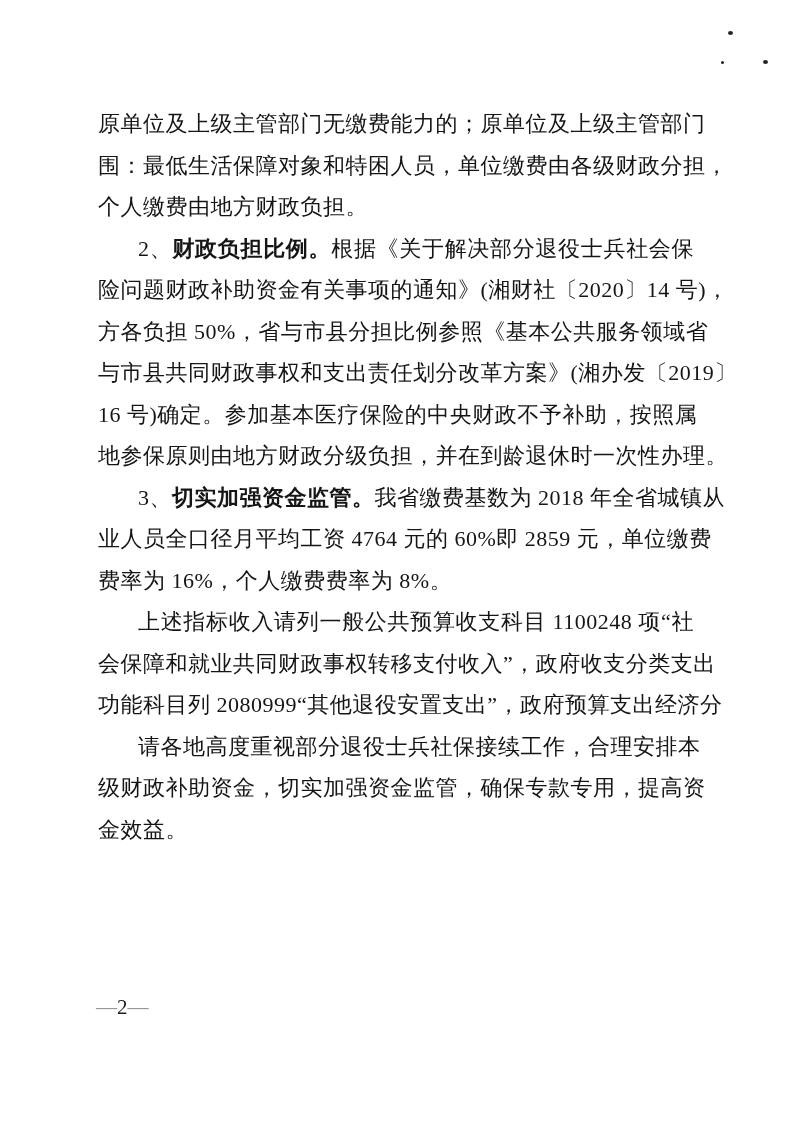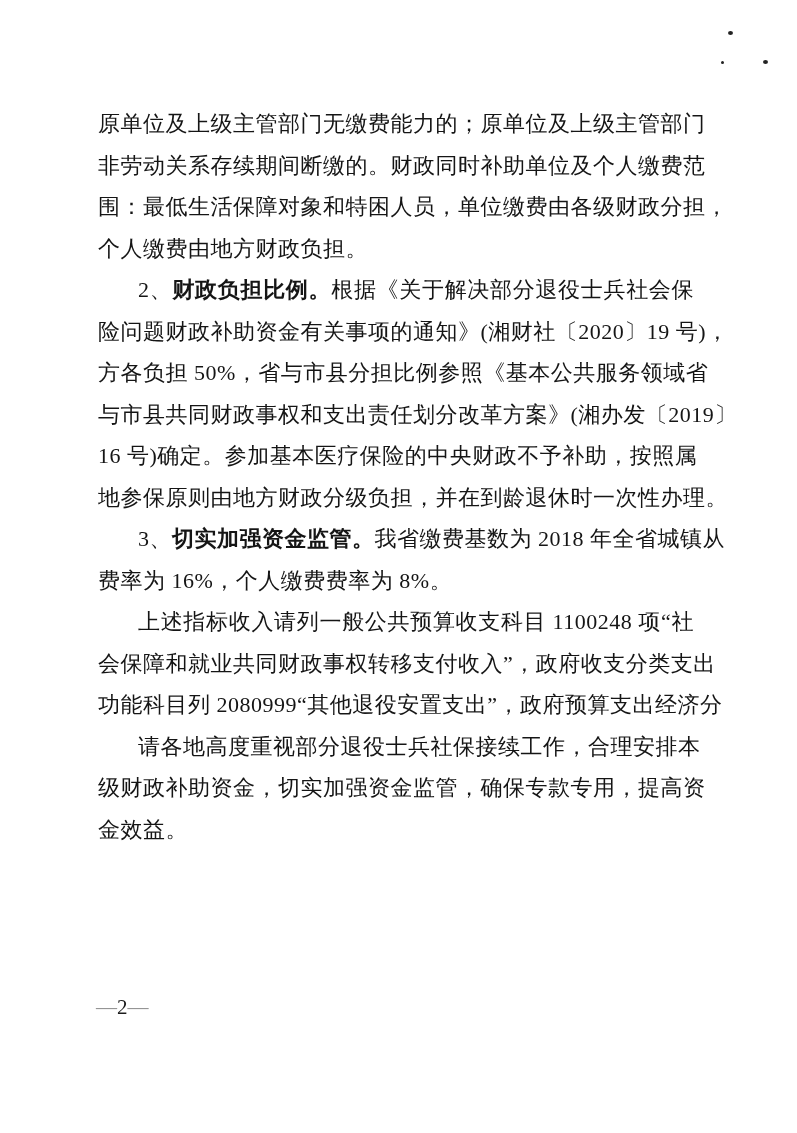--- a/index.html
+++ b/index.html
@@ -79,34 +79,34 @@
 
 <div class="page">
 
   <div class="speck s1"></div>
   <div class="speck s2"></div>
   <div class="speck s3"></div>
 
   <div class="doc-body">
       <div class="paragraph">
         <div class="line"><span>原单位及上级主管部门无缴费能力的；原单位及上级主管部门</span></div>
-        <div class="line"><span>非劳动关系存续期间断缴的。财政同时补助单位及个人缴费范</span></div>
         <div class="line"><span>围：最低生活保障对象和特困人员，单位缴费由各级财政分担，</span></div>
         <div class="line last"><span>个人缴费由地方财政负担。</span></div>
       </div>
       <div class="paragraph">
         <div class="line indent"><span>2、</span><span class="bold">财政负担比例。</span><span>根据《关于解决部分退役士兵社会保</span></div>
-        <div class="line"><span>险问题财政补助资金有关事项的通知》(湘财社〔2020〕19 号)，</span></div>
+        <div class="line"><span>险问题财政补助资金有关事项的通知》(湘财社〔2020〕14 号)，</span></div>
         <div class="line"><span>方各负担 50%，省与市县分担比例参照《基本公共服务领域省</span></div>
         <div class="line"><span>与市县共同财政事权和支出责任划分改革方案》(湘办发〔2019〕</span></div>
         <div class="line"><span>16 号)确定。参加基本医疗保险的中央财政不予补助，按照属</span></div>
         <div class="line last"><span>地参保原则由地方财政分级负担，并在到龄退休时一次性办理。</span></div>
       </div>
       <div class="paragraph">
         <div class="line indent"><span>3、</span><span class="bold">切实加强资金监管。</span><span>我省缴费基数为 2018 年全省城镇从</span></div>
+        <div class="line"><span>业人员全口径月平均工资 4764 元的 60%即 2859 元，单位缴费</span></div>
         <div class="line last"><span>费率为 16%，个人缴费费率为 8%。</span></div>
       </div>
       <div class="paragraph">
         <div class="line indent"><span>上述指标收入请列一般公共预算收支科目 1100248 项“社</span></div>
         <div class="line"><span>会保障和就业共同财政事权转移支付收入”，政府收支分类支出</span></div>
         <div class="line"><span>功能科目列 2080999“其他退役安置支出”，政府预算支出经济分</span></div>
       </div>
       <div class="paragraph">
         <div class="line indent"><span>请各地高度重视部分退役士兵社保接续工作，合理安排本</span></div>
         <div class="line"><span>级财政补助资金，切实加强资金监管，确保专款专用，提高资</span></div>

